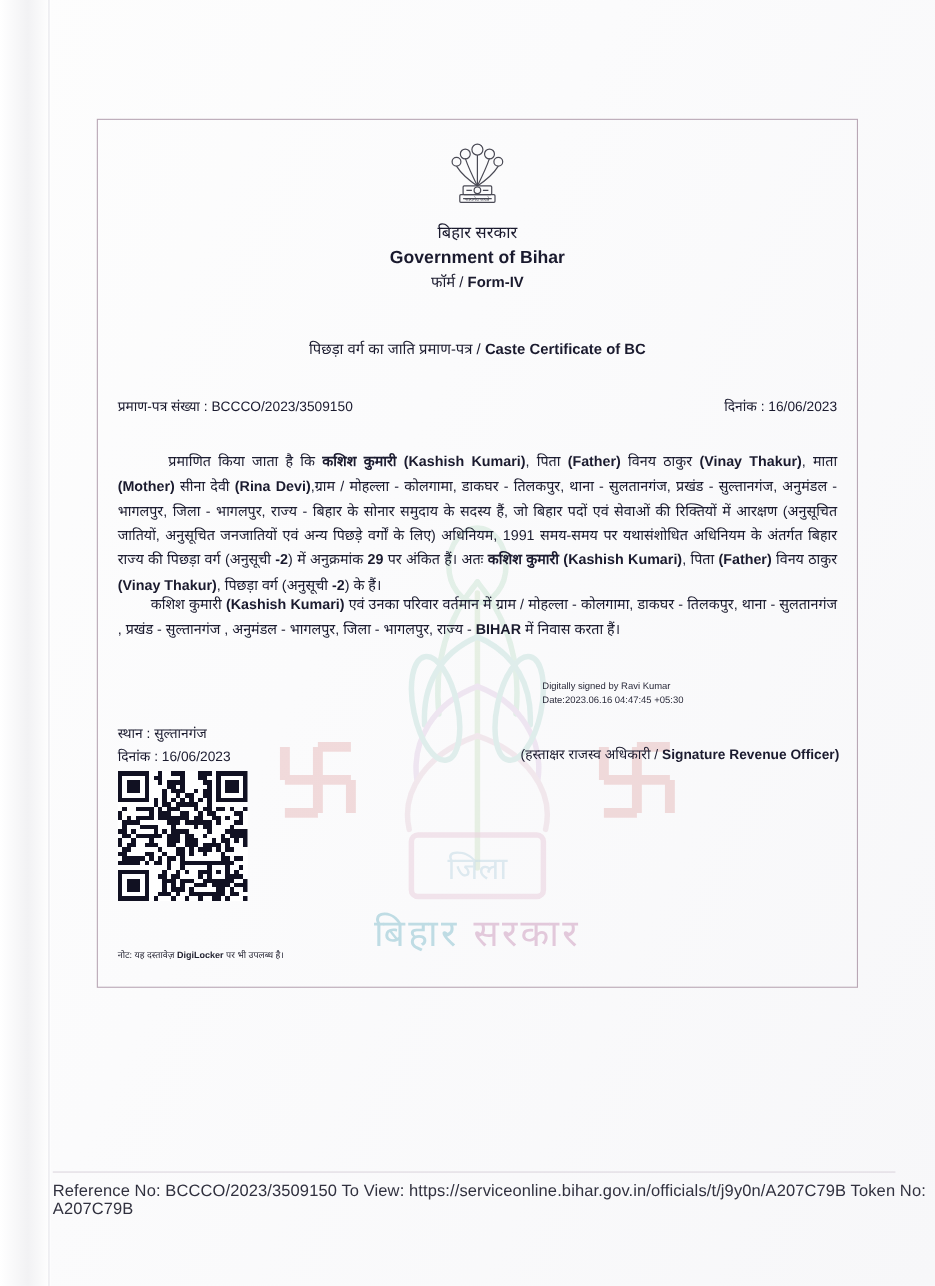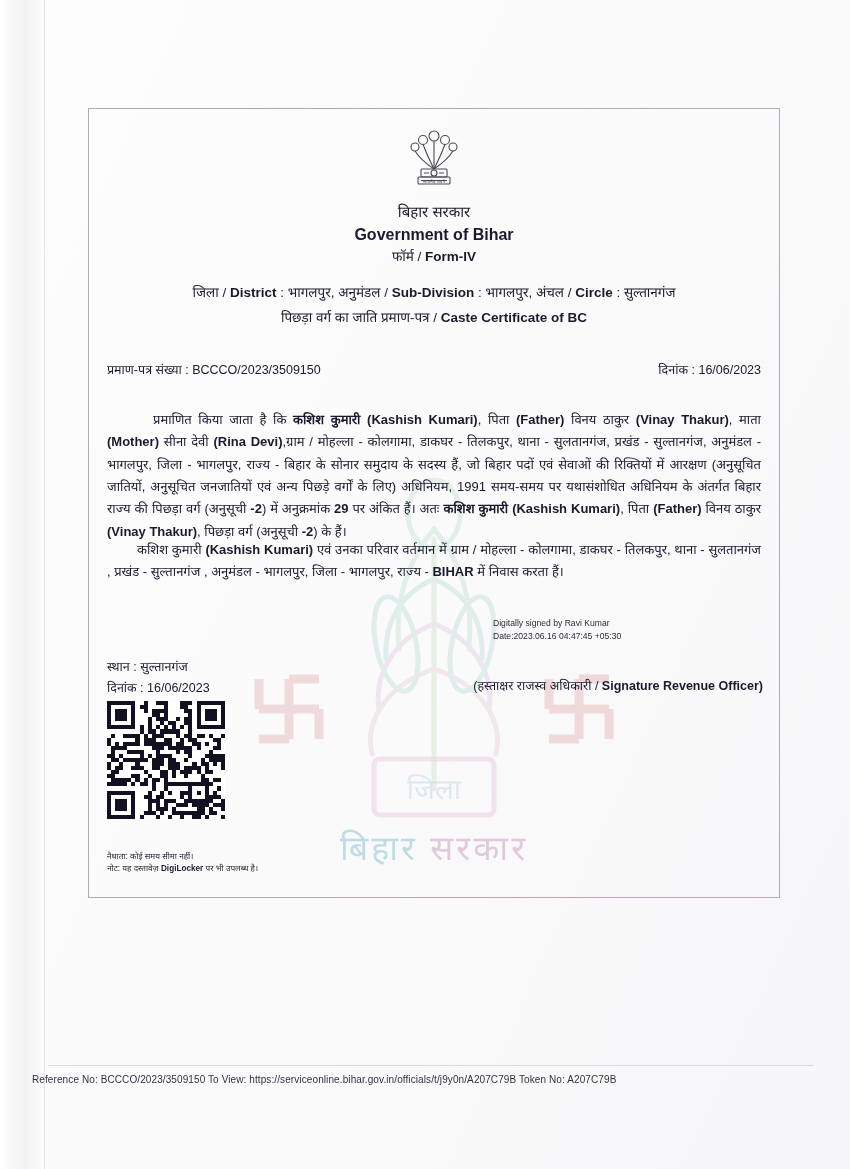--- a/index.html
+++ b/index.html
@@ -177,23 +177,23 @@
   .ref-rule {
     position: absolute;
     left: 48px;
     right: 36px;
     top: 1065px;
     height: 1px;
     background: #dcd6de;
   }
   .ref {
     position: absolute;
-    left: 32px;
+    left: 48px;
     top: 1074px;
-    font-size: 10px;
+    font-size: 15px;
     color: #31313f;
     letter-spacing: 0.1px;
   }
 </style>
 </head>
 <body>
 
 <div class="page">
 
   <div class="fold-left"></div>
@@ -259,23 +259,20 @@
         <text x="30" y="60" text-anchor="middle" font-family="'Liberation Sans', sans-serif" font-size="4.5" fill="#4a4a55">सत्यमेव जयते</text>
       </svg>
     </div>
 
     <div class="hdr hdr-hi">बिहार सरकार</div>
     <div class="hdr hdr-en">Government of Bihar</div>
     <div class="hdr hdr-form">
       <span>फॉर्म / </span><b>Form-IV</b>
     </div>
 
-    <div class="hdr hdr-dist">
-      <span>जिला / </span><b>District</b><span> : भागलपुर, अनुमंडल / </span><b>Sub-Division</b><span> : भागलपुर, अंचल / </span><b>Circle</b><span> : सुल्तानगंज</span>
-    </div>
 
     <div class="hdr hdr-caste">
       <span>पिछड़ा वर्ग का जाति प्रमाण-पत्र / </span><b>Caste Certificate of BC</b>
     </div>
 
 
     <div class="row-no">
       <div>
         <span>प्रमाण-पत्र संख्या : </span><span>BCCCO/2023/3509150</span>
       </div>
@@ -307,21 +304,20 @@
 
     <div class="qr">
       <svg width="118" height="118" viewBox="0 0 29 29" shape-rendering="crispEdges">
         <rect width="29" height="29" fill="#ffffff"></rect>
         <g fill="#111122" id="qr-cells">
             <path d="M0 0h1v1h-1zM1 0h1v1h-1zM2 0h1v1h-1zM3 0h1v1h-1zM4 0h1v1h-1zM5 0h1v1h-1zM6 0h1v1h-1zM9 0h1v1h-1zM12 0h1v1h-1zM13 0h1v1h-1zM14 0h1v1h-1zM18 0h1v1h-1zM19 0h1v1h-1zM20 0h1v1h-1zM22 0h1v1h-1zM23 0h1v1h-1zM24 0h1v1h-1zM25 0h1v1h-1zM26 0h1v1h-1zM27 0h1v1h-1zM28 0h1v1h-1zM0 1h1v1h-1zM6 1h1v1h-1zM8 1h1v1h-1zM9 1h1v1h-1zM14 1h1v1h-1zM18 1h1v1h-1zM19 1h1v1h-1zM22 1h1v1h-1zM28 1h1v1h-1zM0 2h1v1h-1zM2 2h1v1h-1zM3 2h1v1h-1zM4 2h1v1h-1zM6 2h1v1h-1zM9 2h1v1h-1zM11 2h1v1h-1zM12 2h1v1h-1zM13 2h1v1h-1zM14 2h1v1h-1zM19 2h1v1h-1zM20 2h1v1h-1zM22 2h1v1h-1zM24 2h1v1h-1zM25 2h1v1h-1zM26 2h1v1h-1zM28 2h1v1h-1zM0 3h1v1h-1zM2 3h1v1h-1zM3 3h1v1h-1zM4 3h1v1h-1zM6 3h1v1h-1zM11 3h1v1h-1zM12 3h1v1h-1zM14 3h1v1h-1zM20 3h1v1h-1zM22 3h1v1h-1zM24 3h1v1h-1zM25 3h1v1h-1zM26 3h1v1h-1zM28 3h1v1h-1zM0 4h1v1h-1zM2 4h1v1h-1zM3 4h1v1h-1zM4 4h1v1h-1zM6 4h1v1h-1zM10 4h1v1h-1zM12 4h1v1h-1zM13 4h1v1h-1zM14 4h1v1h-1zM17 4h1v1h-1zM19 4h1v1h-1zM20 4h1v1h-1zM22 4h1v1h-1zM24 4h1v1h-1zM25 4h1v1h-1zM26 4h1v1h-1zM28 4h1v1h-1zM0 5h1v1h-1zM6 5h1v1h-1zM10 5h1v1h-1zM13 5h1v1h-1zM15 5h1v1h-1zM16 5h1v1h-1zM19 5h1v1h-1zM20 5h1v1h-1zM22 5h1v1h-1zM28 5h1v1h-1zM0 6h1v1h-1zM1 6h1v1h-1zM2 6h1v1h-1zM3 6h1v1h-1zM4 6h1v1h-1zM5 6h1v1h-1zM6 6h1v1h-1zM8 6h1v1h-1zM10 6h1v1h-1zM12 6h1v1h-1zM14 6h1v1h-1zM16 6h1v1h-1zM18 6h1v1h-1zM20 6h1v1h-1zM22 6h1v1h-1zM23 6h1v1h-1zM24 6h1v1h-1zM25 6h1v1h-1zM26 6h1v1h-1zM27 6h1v1h-1zM28 6h1v1h-1zM8 7h1v1h-1zM10 7h1v1h-1zM11 7h1v1h-1zM13 7h1v1h-1zM14 7h1v1h-1zM15 7h1v1h-1zM16 7h1v1h-1zM17 7h1v1h-1zM20 7h1v1h-1zM1 8h1v1h-1zM4 8h1v1h-1zM5 8h1v1h-1zM6 8h1v1h-1zM7 8h1v1h-1zM9 8h1v1h-1zM11 8h1v1h-1zM12 8h1v1h-1zM13 8h1v1h-1zM17 8h1v1h-1zM19 8h1v1h-1zM20 8h1v1h-1zM22 8h1v1h-1zM23 8h1v1h-1zM25 8h1v1h-1zM28 8h1v1h-1zM0 9h1v1h-1zM7 9h1v1h-1zM9 9h1v1h-1zM10 9h1v1h-1zM11 9h1v1h-1zM14 9h1v1h-1zM15 9h1v1h-1zM18 9h1v1h-1zM20 9h1v1h-1zM21 9h1v1h-1zM26 9h1v1h-1zM27 9h1v1h-1zM0 10h1v1h-1zM2 10h1v1h-1zM4 10h1v1h-1zM5 10h1v1h-1zM6 10h1v1h-1zM7 10h1v1h-1zM9 10h1v1h-1zM10 10h1v1h-1zM11 10h1v1h-1zM12 10h1v1h-1zM13 10h1v1h-1zM14 10h1v1h-1zM15 10h1v1h-1zM17 10h1v1h-1zM18 10h1v1h-1zM21 10h1v1h-1zM22 10h1v1h-1zM24 10h1v1h-1zM27 10h1v1h-1zM1 11h1v1h-1zM2 11h1v1h-1zM3 11h1v1h-1zM4 11h1v1h-1zM11 11h1v1h-1zM12 11h1v1h-1zM13 11h1v1h-1zM15 11h1v1h-1zM16 11h1v1h-1zM17 11h1v1h-1zM18 11h1v1h-1zM19 11h1v1h-1zM20 11h1v1h-1zM22 11h1v1h-1zM26 11h1v1h-1zM27 11h1v1h-1zM1 12h1v1h-1zM5 12h1v1h-1zM6 12h1v1h-1zM7 12h1v1h-1zM8 12h1v1h-1zM12 12h1v1h-1zM17 12h1v1h-1zM19 12h1v1h-1zM20 12h1v1h-1zM25 12h1v1h-1zM0 13h1v1h-1zM1 13h1v1h-1zM3 13h1v1h-1zM8 13h1v1h-1zM10 13h1v1h-1zM12 13h1v1h-1zM13 13h1v1h-1zM14 13h1v1h-1zM15 13h1v1h-1zM20 13h1v1h-1zM24 13h1v1h-1zM25 13h1v1h-1zM26 13h1v1h-1zM27 13h1v1h-1zM28 13h1v1h-1zM1 14h1v1h-1zM2 14h1v1h-1zM4 14h1v1h-1zM5 14h1v1h-1zM6 14h1v1h-1zM7 14h1v1h-1zM8 14h1v1h-1zM9 14h1v1h-1zM11 14h1v1h-1zM12 14h1v1h-1zM13 14h1v1h-1zM15 14h1v1h-1zM16 14h1v1h-1zM19 14h1v1h-1zM23 14h1v1h-1zM25 14h1v1h-1zM26 14h1v1h-1zM27 14h1v1h-1zM28 14h1v1h-1zM0 15h1v1h-1zM3 15h1v1h-1zM7 15h1v1h-1zM11 15h1v1h-1zM12 15h1v1h-1zM13 15h1v1h-1zM15 15h1v1h-1zM16 15h1v1h-1zM17 15h1v1h-1zM21 15h1v1h-1zM23 15h1v1h-1zM24 15h1v1h-1zM26 15h1v1h-1zM28 15h1v1h-1zM0 16h1v1h-1zM2 16h1v1h-1zM3 16h1v1h-1zM6 16h1v1h-1zM7 16h1v1h-1zM8 16h1v1h-1zM11 16h1v1h-1zM12 16h1v1h-1zM15 16h1v1h-1zM16 16h1v1h-1zM17 16h1v1h-1zM19 16h1v1h-1zM20 16h1v1h-1zM21 16h1v1h-1zM22 16h1v1h-1zM24 16h1v1h-1zM28 16h1v1h-1zM1 17h1v1h-1zM2 17h1v1h-1zM9 17h1v1h-1zM13 17h1v1h-1zM14 17h1v1h-1zM16 17h1v1h-1zM18 17h1v1h-1zM19 17h1v1h-1zM20 17h1v1h-1zM22 17h1v1h-1zM24 17h1v1h-1zM25 17h1v1h-1zM0 18h1v1h-1zM1 18h1v1h-1zM6 18h1v1h-1zM7 18h1v1h-1zM10 18h1v1h-1zM13 18h1v1h-1zM14 18h1v1h-1zM16 18h1v1h-1zM19 18h1v1h-1zM23 18h1v1h-1zM1 19h1v1h-1zM2 19h1v1h-1zM3 19h1v1h-1zM4 19h1v1h-1zM5 19h1v1h-1zM7 19h1v1h-1zM9 19h1v1h-1zM11 19h1v1h-1zM12 19h1v1h-1zM14 19h1v1h-1zM23 19h1v1h-1zM24 19h1v1h-1zM26 19h1v1h-1zM27 19h1v1h-1zM0 20h1v1h-1zM1 20h1v1h-1zM2 20h1v1h-1zM3 20h1v1h-1zM4 20h1v1h-1zM6 20h1v1h-1zM8 20h1v1h-1zM9 20h1v1h-1zM11 20h1v1h-1zM14 20h1v1h-1zM15 20h1v1h-1zM16 20h1v1h-1zM17 20h1v1h-1zM18 20h1v1h-1zM19 20h1v1h-1zM20 20h1v1h-1zM21 20h1v1h-1zM22 20h1v1h-1zM23 20h1v1h-1zM24 20h1v1h-1zM25 20h1v1h-1zM11 21h1v1h-1zM14 21h1v1h-1zM20 21h1v1h-1zM24 21h1v1h-1zM27 21h1v1h-1zM0 22h1v1h-1zM1 22h1v1h-1zM2 22h1v1h-1zM3 22h1v1h-1zM4 22h1v1h-1zM5 22h1v1h-1zM6 22h1v1h-1zM10 22h1v1h-1zM13 22h1v1h-1zM15 22h1v1h-1zM18 22h1v1h-1zM19 22h1v1h-1zM20 22h1v1h-1zM22 22h1v1h-1zM24 22h1v1h-1zM26 22h1v1h-1zM0 23h1v1h-1zM6 23h1v1h-1zM9 23h1v1h-1zM10 23h1v1h-1zM12 23h1v1h-1zM13 23h1v1h-1zM18 23h1v1h-1zM20 23h1v1h-1zM24 23h1v1h-1zM25 23h1v1h-1zM26 23h1v1h-1zM27 23h1v1h-1zM0 24h1v1h-1zM2 24h1v1h-1zM3 24h1v1h-1zM4 24h1v1h-1zM6 24h1v1h-1zM10 24h1v1h-1zM11 24h1v1h-1zM12 24h1v1h-1zM14 24h1v1h-1zM15 24h1v1h-1zM16 24h1v1h-1zM19 24h1v1h-1zM20 24h1v1h-1zM21 24h1v1h-1zM22 24h1v1h-1zM23 24h1v1h-1zM24 24h1v1h-1zM25 24h1v1h-1zM28 24h1v1h-1zM0 25h1v1h-1zM2 25h1v1h-1zM3 25h1v1h-1zM4 25h1v1h-1zM6 25h1v1h-1zM10 25h1v1h-1zM12 25h1v1h-1zM14 25h1v1h-1zM17 25h1v1h-1zM18 25h1v1h-1zM19 25h1v1h-1zM21 25h1v1h-1zM22 25h1v1h-1zM23 25h1v1h-1zM24 25h1v1h-1zM26 25h1v1h-1zM27 25h1v1h-1zM28 25h1v1h-1zM0 26h1v1h-1zM2 26h1v1h-1zM3 26h1v1h-1zM4 26h1v1h-1zM6 26h1v1h-1zM10 26h1v1h-1zM12 26h1v1h-1zM13 26h1v1h-1zM14 26h1v1h-1zM16 26h1v1h-1zM22 26h1v1h-1zM23 26h1v1h-1zM25 26h1v1h-1zM28 26h1v1h-1zM0 27h1v1h-1zM6 27h1v1h-1zM9 27h1v1h-1zM10 27h1v1h-1zM11 27h1v1h-1zM13 27h1v1h-1zM16 27h1v1h-1zM17 27h1v1h-1zM18 27h1v1h-1zM19 27h1v1h-1zM20 27h1v1h-1zM21 27h1v1h-1zM22 27h1v1h-1zM23 27h1v1h-1zM25 27h1v1h-1zM26 27h1v1h-1zM0 28h1v1h-1zM1 28h1v1h-1zM2 28h1v1h-1zM3 28h1v1h-1zM4 28h1v1h-1zM5 28h1v1h-1zM6 28h1v1h-1zM8 28h1v1h-1zM12 28h1v1h-1zM15 28h1v1h-1zM18 28h1v1h-1zM21 28h1v1h-1zM22 28h1v1h-1zM24 28h1v1h-1zM28 28h1v1h-1z" fill="#111122"></path>
           </g>
       </svg>
     </div>
 
-    <div class="fnote fn2">नैधाता: कोई समय सीमा नहीं।</div>
     <div class="fnote fn3">
       <span>नोट: यह दस्तावेज़ </span><b>DigiLocker</b><span> पर भी उपलब्ध है।</span>
     </div>
 
   </div>
 
   <div class="ref-rule"></div>
   <div class="ref">Reference No: BCCCO/2023/3509150 To View: https://serviceonline.bihar.gov.in/officials/t/j9y0n/A207C79B Token No: A207C79B</div>
 
 </div>

